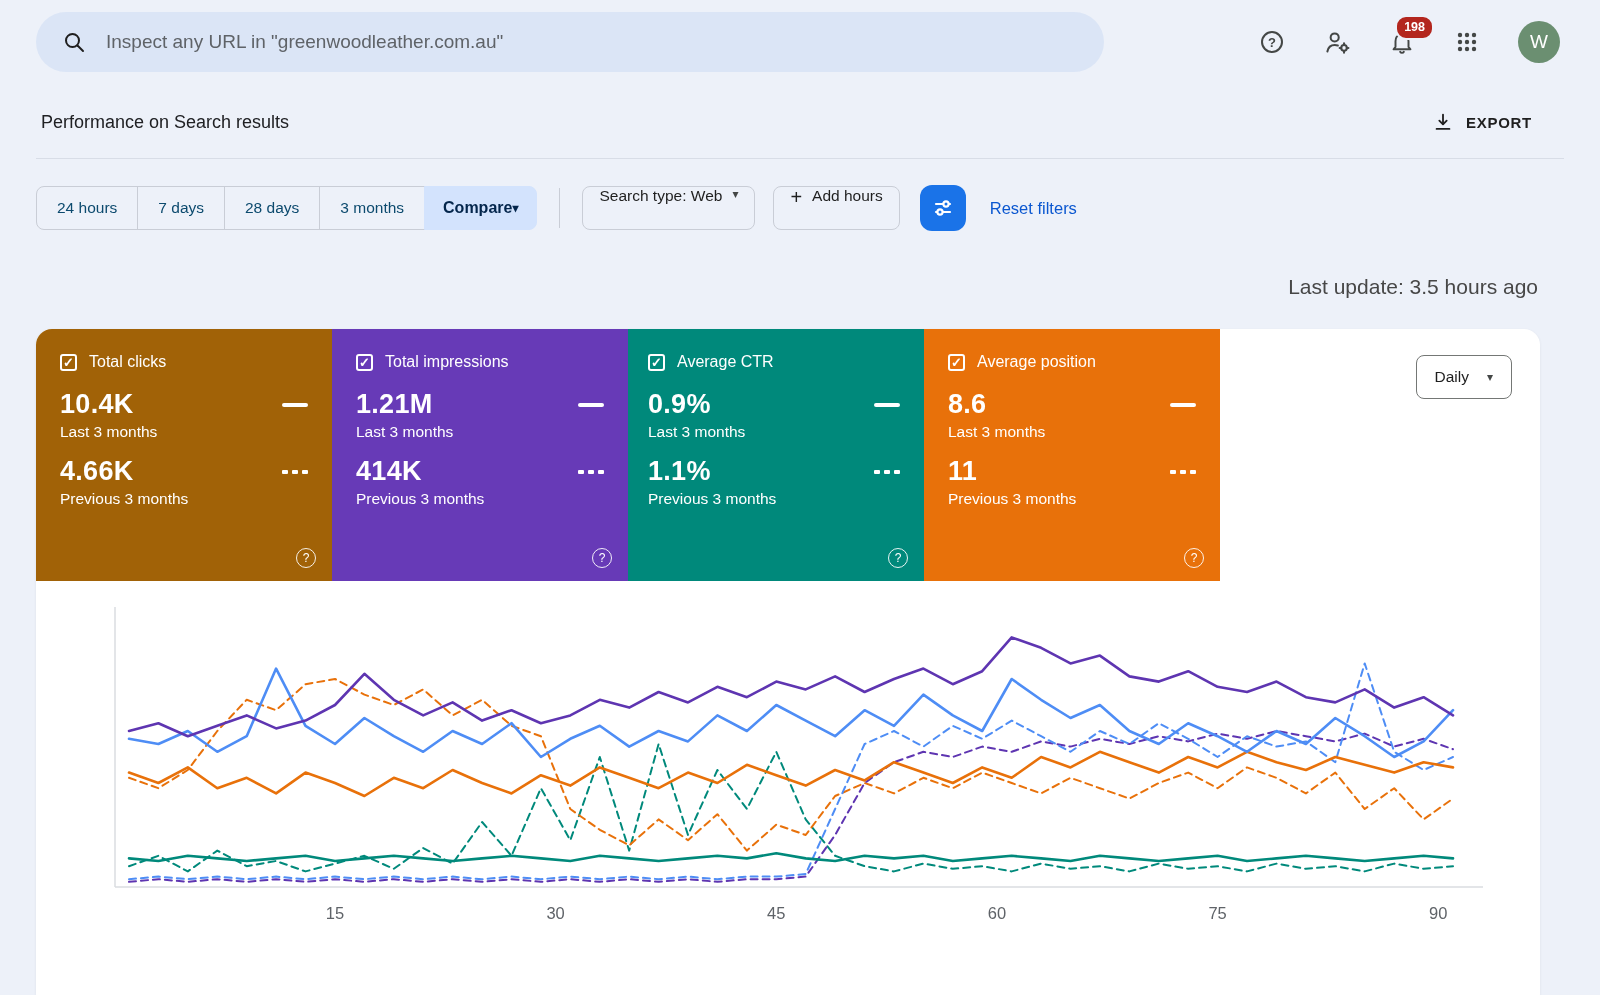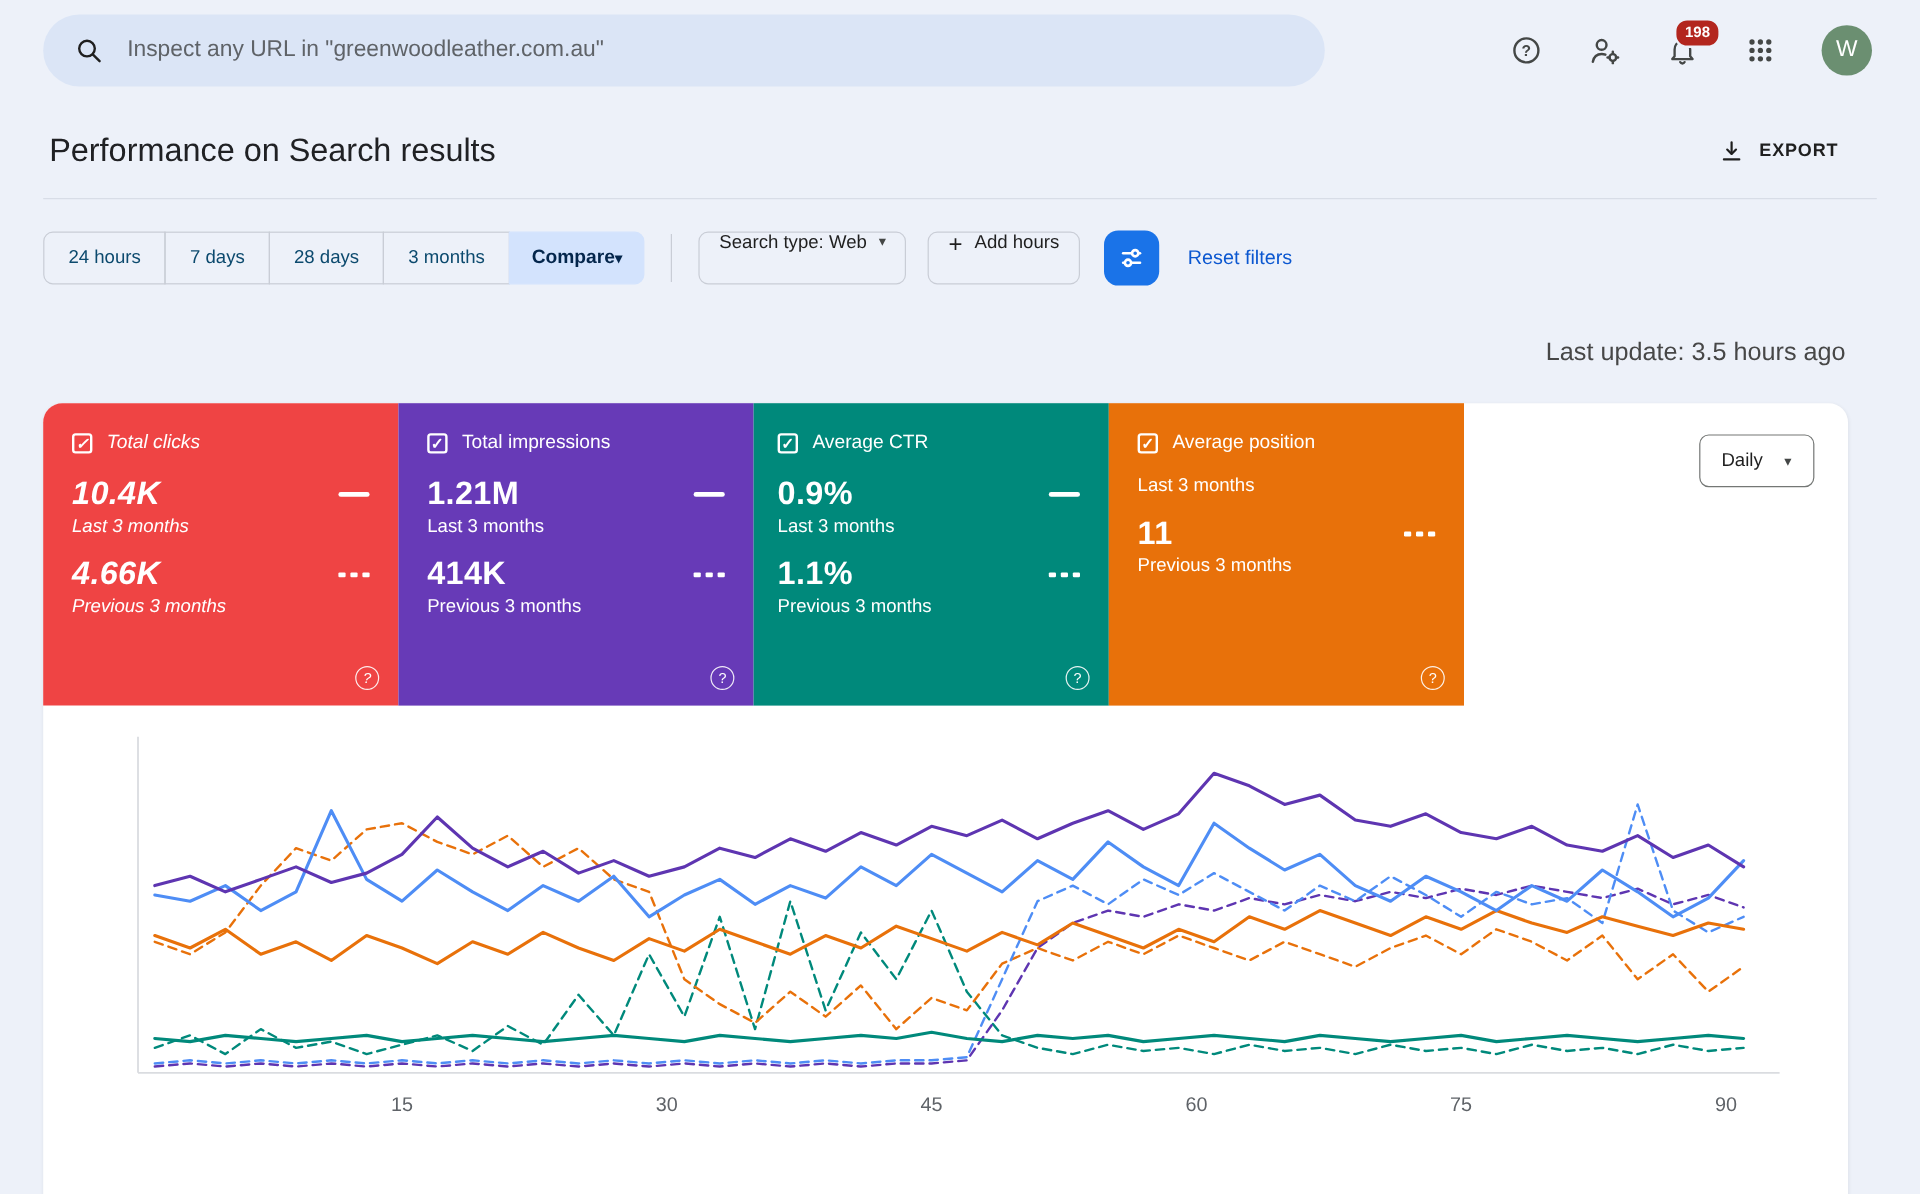--- a/index.html
+++ b/index.html
@@ -34,21 +34,21 @@
     border-radius:11px; border:2px solid #edf1f9;
   }
   .avatar {
     width:42px; height:42px; border-radius:50%; background:#6b8f71; color:#fff;
     display:flex; align-items:center; justify-content:center;
     font-size:19px; font-weight:500; cursor:pointer;
   }
 
   
   .page-head { display:flex; align-items:center; padding:24px 62px 24px 41px; }
-  .page-title { margin:0; font-size:27px; font-weight:400; color:#202124; }
+  .page-title { margin:0; font-size:18px; font-weight:400; color:#202124; }
   .export-btn {
     margin-left:auto; display:flex; align-items:center; gap:12px;
     background:none; border:0; cursor:pointer; font-family:inherit;
     font-size:15px; font-weight:700; letter-spacing:.7px; color:#1f1f1f;
   }
   .divider { height:1px; background:#d8dde7; margin:0 36px; }
 
   
   .filter-row { display:flex; align-items:center; padding:26px 36px 0; }
   .range-group { display:flex; }
@@ -214,21 +214,21 @@
     </svg>
   </button>
   <a class="reset-link">Reset filters</a>
 </div>
 
 <div class="last-update">Last update: 3.5 hours ago</div>
 
 <section class="panel">
   <div class="cards-row">
 
-    <div class="metric-card" style="background: #ef4444; font-style: italic;">
+    <div class="metric-card" style="background: #a16207;">
       <div class="card-top">
         <span class="card-checkbox"></span>
         <span class="card-label">Total clicks</span>
       </div>
       <div class="metric-row">
         <span class="metric-value">10.4K</span>
         <span class="line-solid"></span>
       </div>
       <div class="metric-period">Last 3 months</div>
       <div class="metric-row">
@@ -284,20 +284,24 @@
           </span>
       </div>
       <div class="metric-period">Previous 3 months</div>
       <span class="card-help">?</span>
     </div>
 
     <div class="metric-card" style="background: rgb(232, 113, 10);">
       <div class="card-top">
         <span class="card-checkbox"></span>
         <span class="card-label">Average position</span>
+      </div>
+      <div class="metric-row">
+        <span class="metric-value">8.6</span>
+        <span class="line-solid"></span>
       </div>
       <div class="metric-period">Last 3 months</div>
       <div class="metric-row">
         <span class="metric-value">11</span>
         <span class="line-dashed">
             <i></i>
             <i></i>
             <i></i>
           </span>
       </div>

